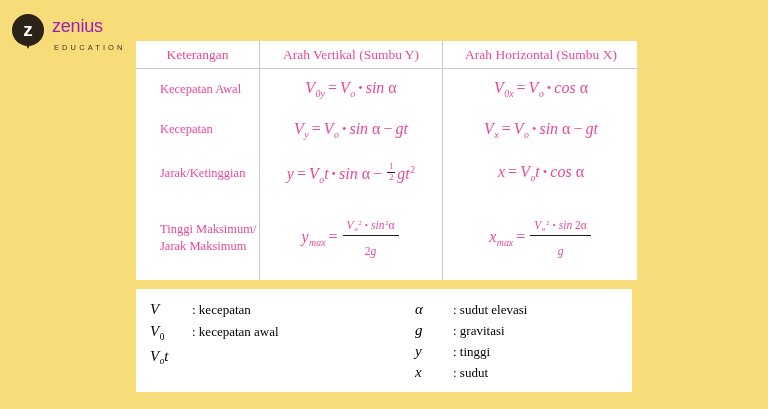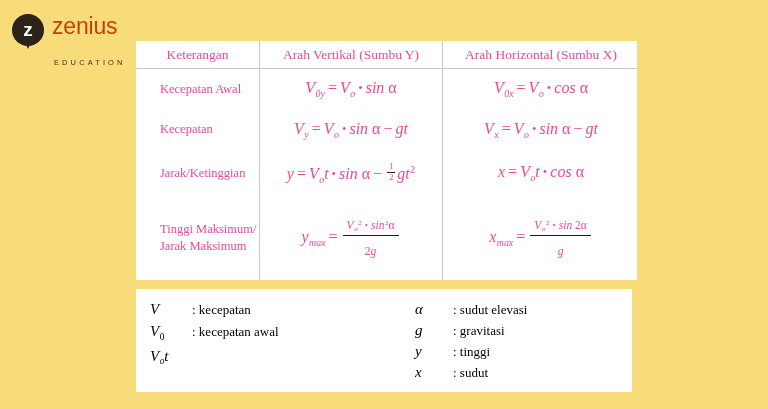--- a/index.html
+++ b/index.html
@@ -58,32 +58,32 @@
     border-left: 5px solid transparent;
     border-right: 5px solid transparent;
     border-top: 11px solid #2b2218;
   }
   .logo-text {
     margin-left: 6px;
     margin-top: -1px;
   }
   .logo-word {
     font-family: "Liberation Sans", sans-serif;
-    font-size: 23px;
+    font-size: 18px;
     line-height: 26px;
-    color: #c2410c;
+    color: #a21caf;
     letter-spacing: -0.2px;
   }
   .logo-sub {
     font-family: "Liberation Sans", sans-serif;
     font-size: 7.5px;
     line-height: 10px;
     color: #3a3020;
     letter-spacing: 3.1px;
-    margin-top: 19px;
+    margin-top: 4px;
     margin-left: 2px;
   }
 
   
   .table-card {
     position: absolute;
     left: 136px;
     top: 41px;
     width: 501px;
     height: 239px;

